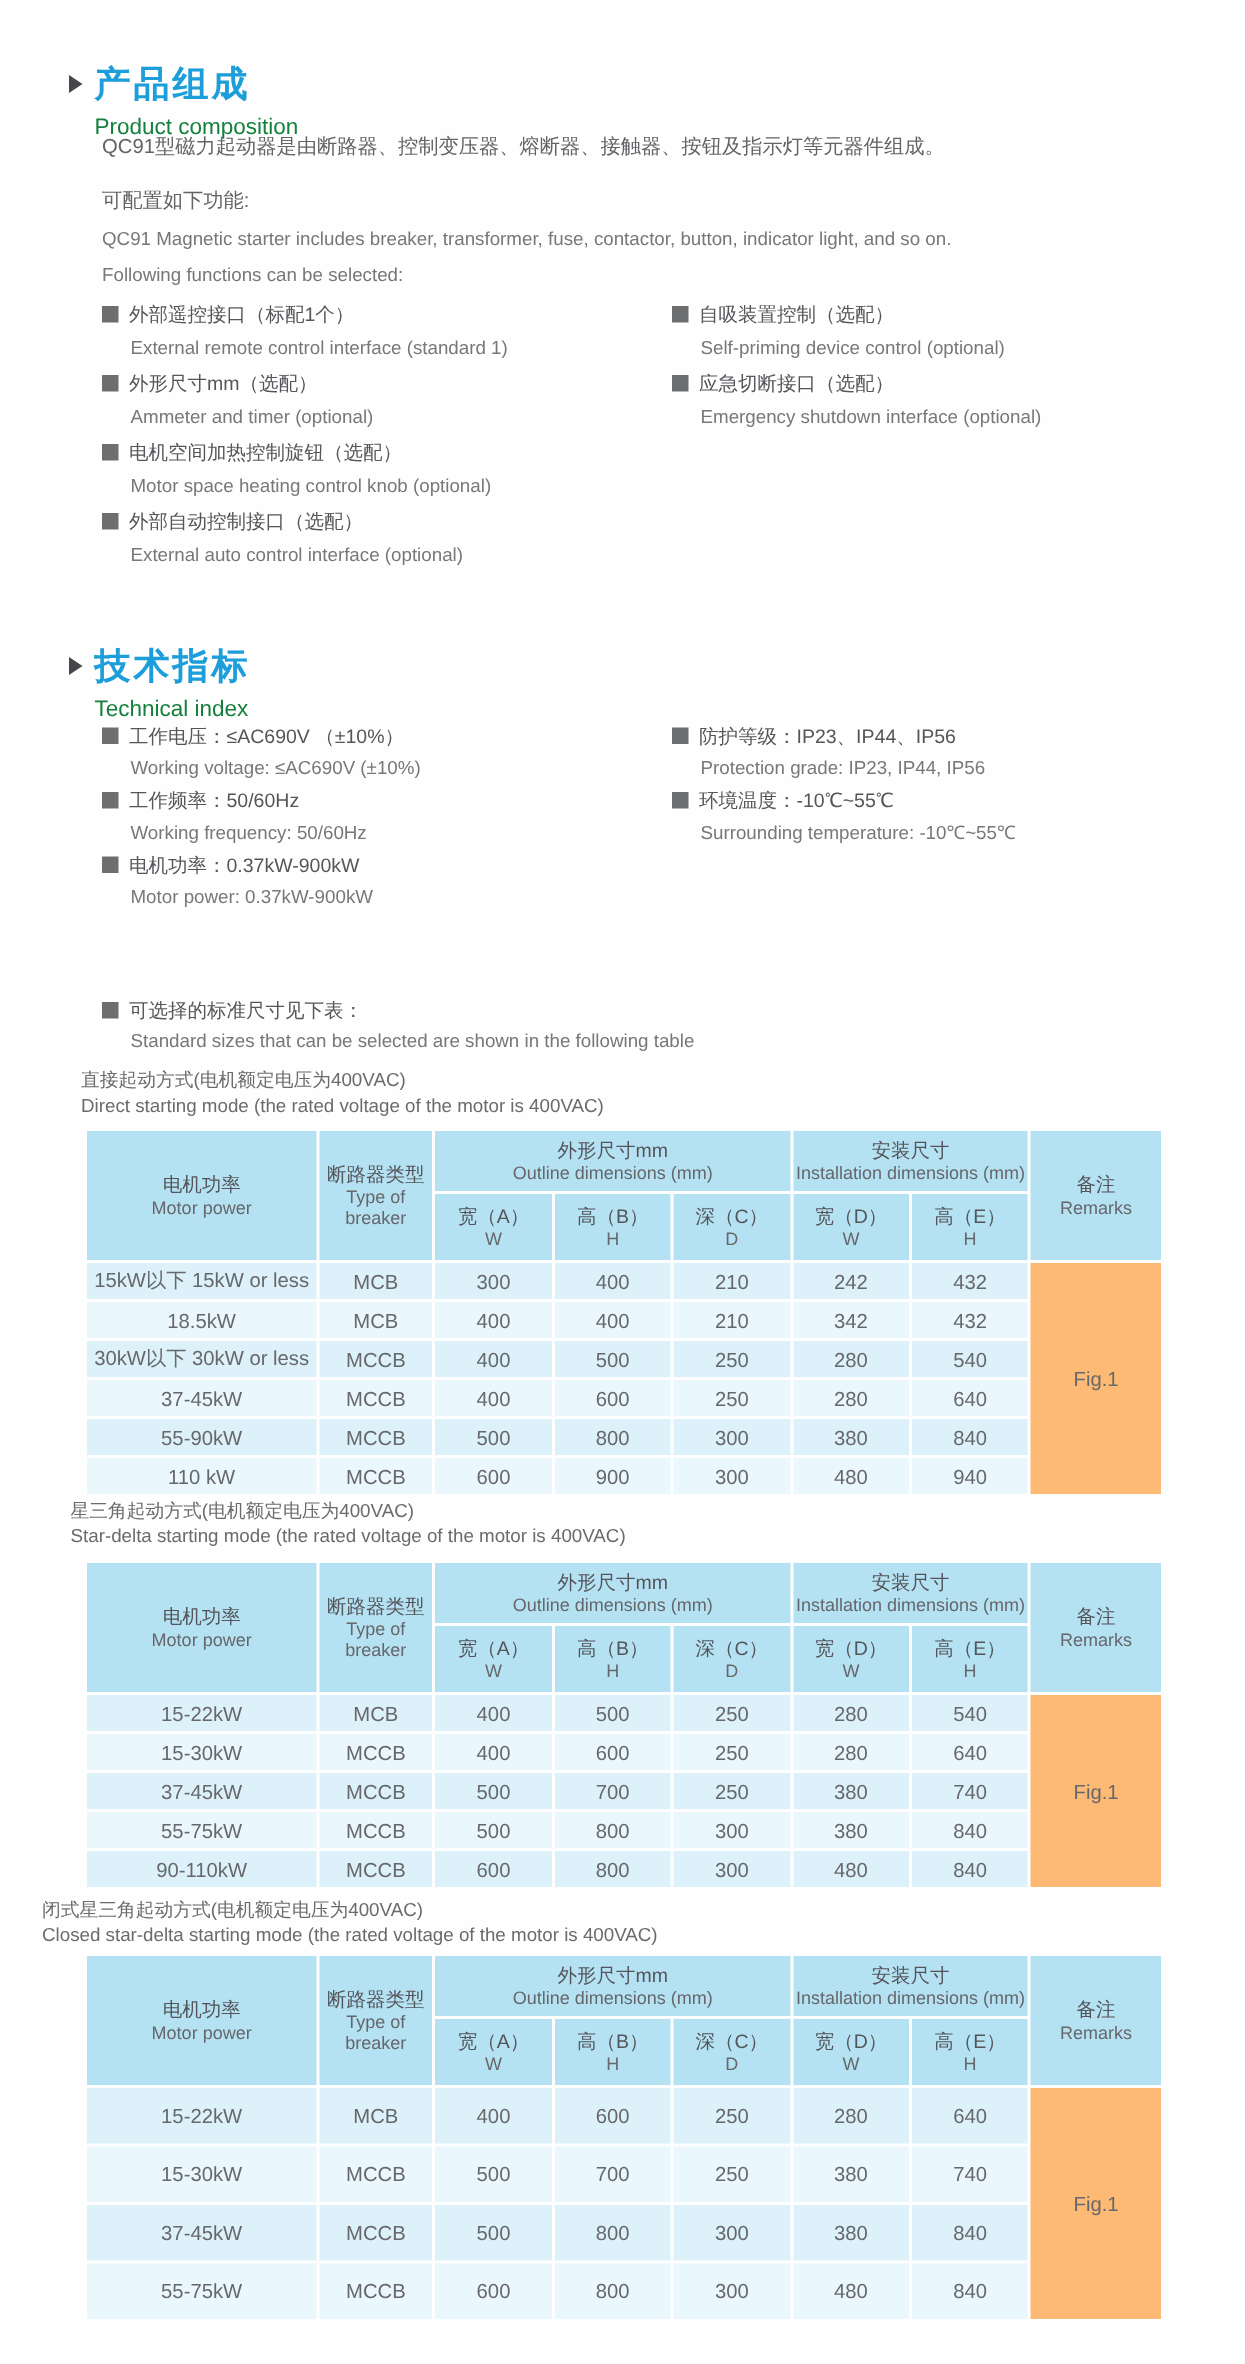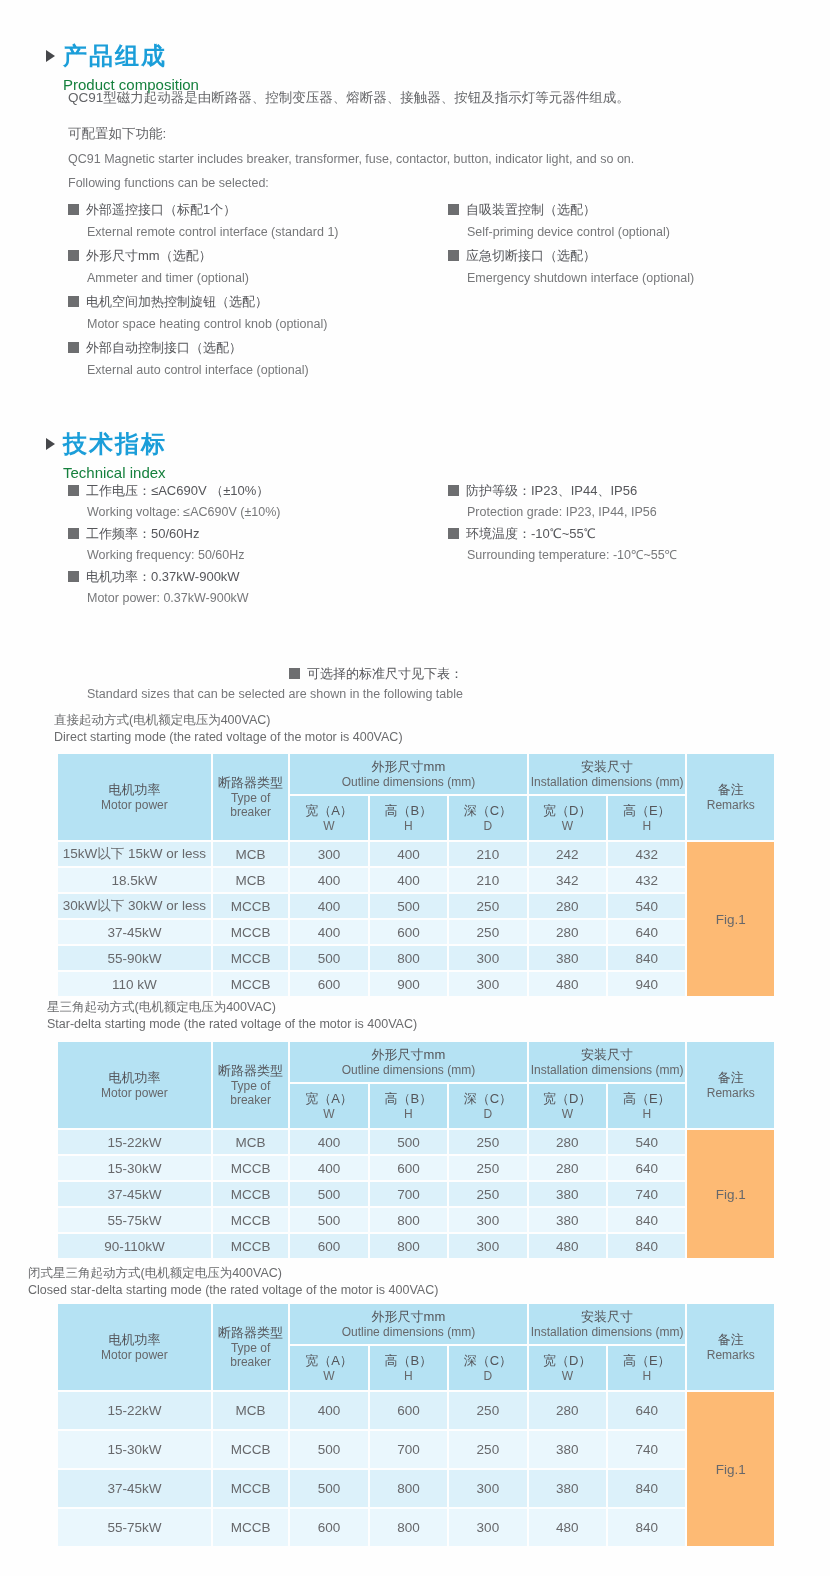--- a/index.html
+++ b/index.html
@@ -22,21 +22,21 @@
   .intro .en{font-size:12.5px;color:#76777a;line-height:23px;margin-bottom:1px;}
   
   .sq{display:inline-block;width:11px;height:11px;background:#6d6e70;margin-right:7px;vertical-align:-1px;}
   
   .blist{position:absolute;}
   .bitem .zh{font-size:13px;color:#55565a;line-height:23px;white-space:nowrap;}
   .bitem .en{font-size:12.5px;color:#77787a;line-height:23px;padding-left:19px;white-space:nowrap;}
   .slist .bitem .zh{line-height:21.5px;}
   .slist .bitem .en{line-height:21.5px;}
   
-  .note{position:absolute;left:68px;top:663px;text-align:right;}
+  .note{position:absolute;left:68px;top:663px;}
   .note .zh{font-size:13px;color:#55565a;line-height:21px;}
   .note .en{font-size:12.5px;color:#76777a;line-height:21px;padding-left:19px;}
   
   .tcaption{position:absolute;font-size:12.5px;color:#6a6b6d;line-height:17px;}
   
   table.dim-table{
     position:absolute;left:56px;width:720px;table-layout:fixed;
     border-collapse:separate;border-spacing:2px;background:transparent;
   }
   .dim-table th{background:#b5e2f3;font-weight:normal;padding:0;vertical-align:middle;}

